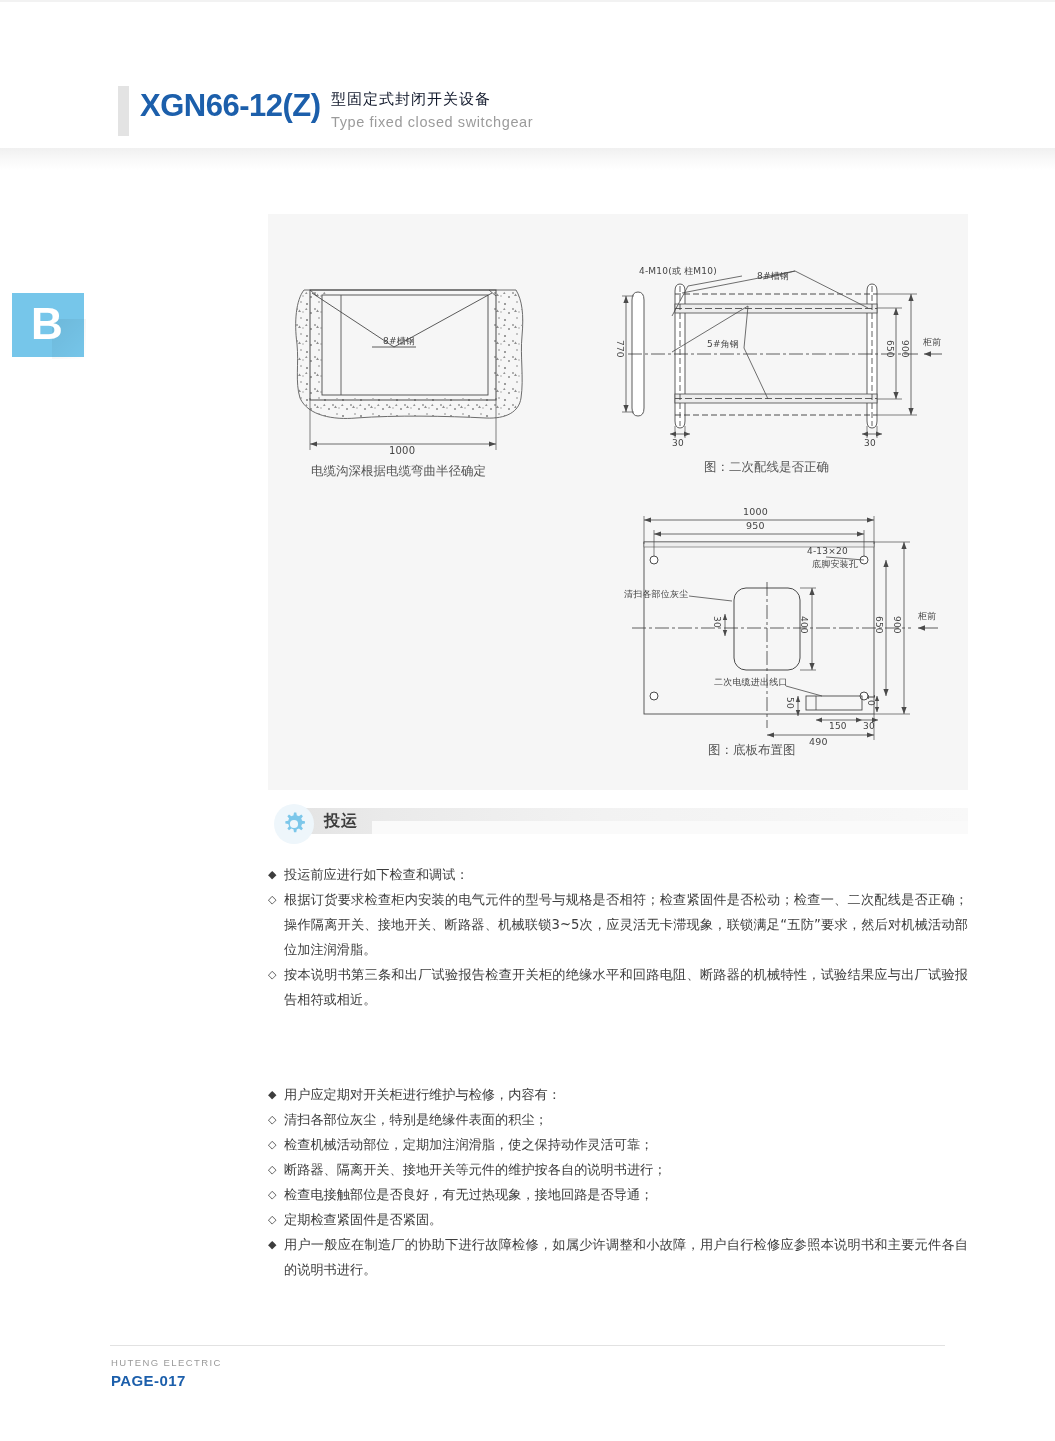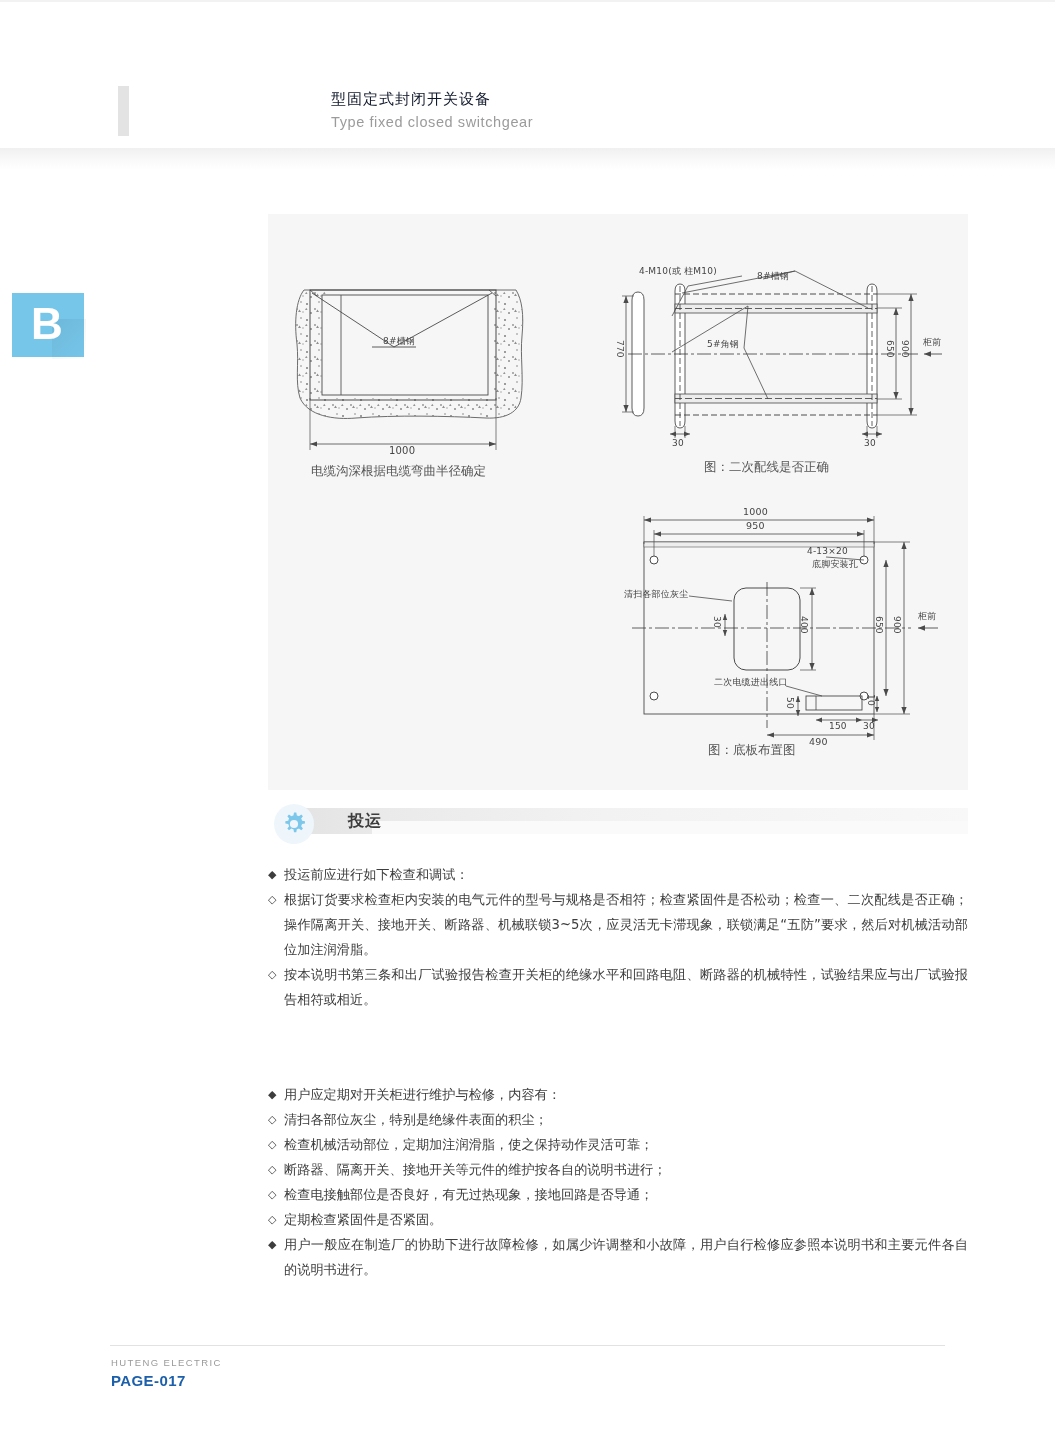--- a/index.html
+++ b/index.html
@@ -44,21 +44,21 @@
 
   
   .sec{position:absolute;left:268px;width:700px;height:34px;}
   .sec-wedge{position:absolute;left:38px;top:4px;width:662px;height:26px;
     background:linear-gradient(to right,#e4e4e4 0%,#eaeaea 12%,#f2f2f2 45%,#f8f8f8 100%);}
   .sec-wedge2{position:absolute;left:104px;top:17px;width:596px;height:13px;background:#fafafa;}
   .sec-gear{position:absolute;left:6px;top:0px;width:40px;height:40px;border-radius:50%;
     background:#eef6fb;}
   .sec-gear svg{position:absolute;left:6px;top:6px;}
   .sec-title{position:absolute;left:56px;top:7px;font-size:16px;color:#3c3c3c;font-weight:bold;
-    font-family:"DejaVu Sans",sans-serif;letter-spacing:1px;margin-left:24px;}
+    font-family:"DejaVu Sans",sans-serif;letter-spacing:1px;}
 
   
   .body-block{position:absolute;left:268px;width:700px;}
   .li{position:relative;font-size:13.2px;line-height:25px;color:#3d3d3d;
     font-family:"DejaVu Sans",sans-serif;padding-left:16px;margin:0;
     text-align:justify;}
   .li .mk{position:absolute;left:0;top:0;font-size:11px;color:#3d3d3d;}
 
   
   .foot-rule{position:absolute;left:110px;top:1345px;width:835px;height:1px;background:#e2e2e2;}
@@ -68,20 +68,21 @@
     font-weight:bold;letter-spacing:0.4px;font-family:"Liberation Sans",sans-serif;}
 </style>
 </head>
 <body>
 
 <div class="page">
 
   <div class="header">
     <div class="header-rule-top"></div>
     <div class="title-bar"></div>
+    <div class="title-main">XGN66-12(Z)</div>
     <div class="title-sub-cn">型固定式封闭开关设备</div>
     <div class="title-sub-en">Type fixed closed switchgear</div>
     <div class="header-band"></div>
   </div>
 
   <div class="tab-b">
     <div class="shade"></div>
     <div class="glyph">B</div>
   </div>
 

